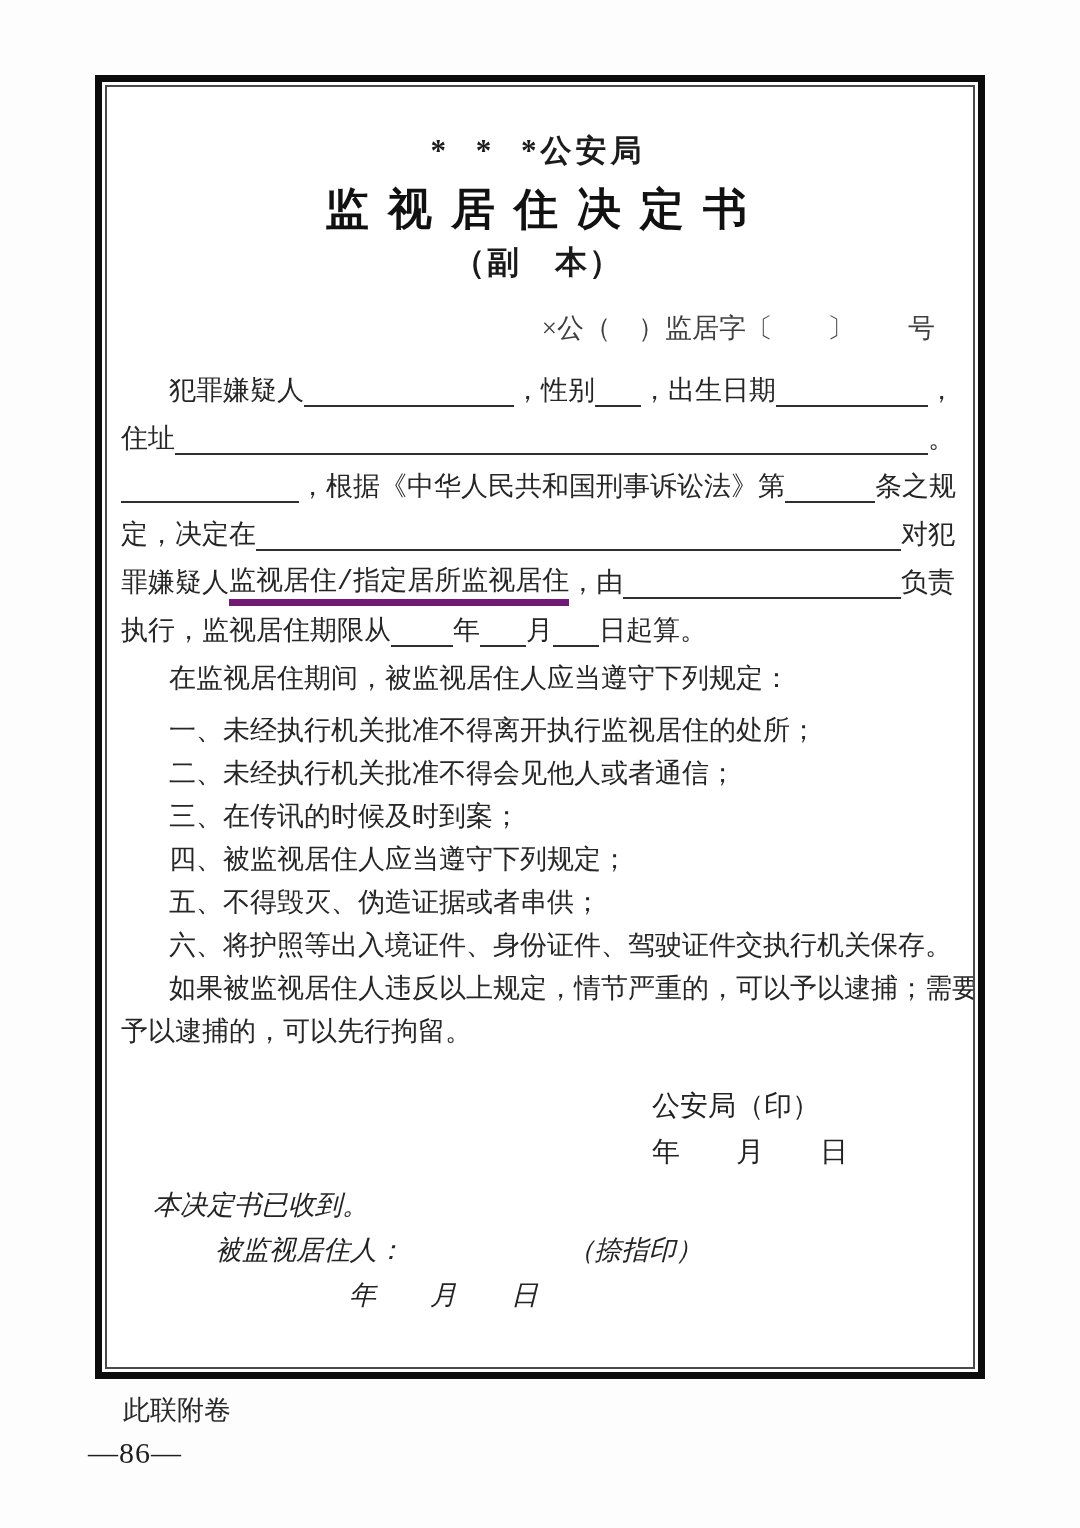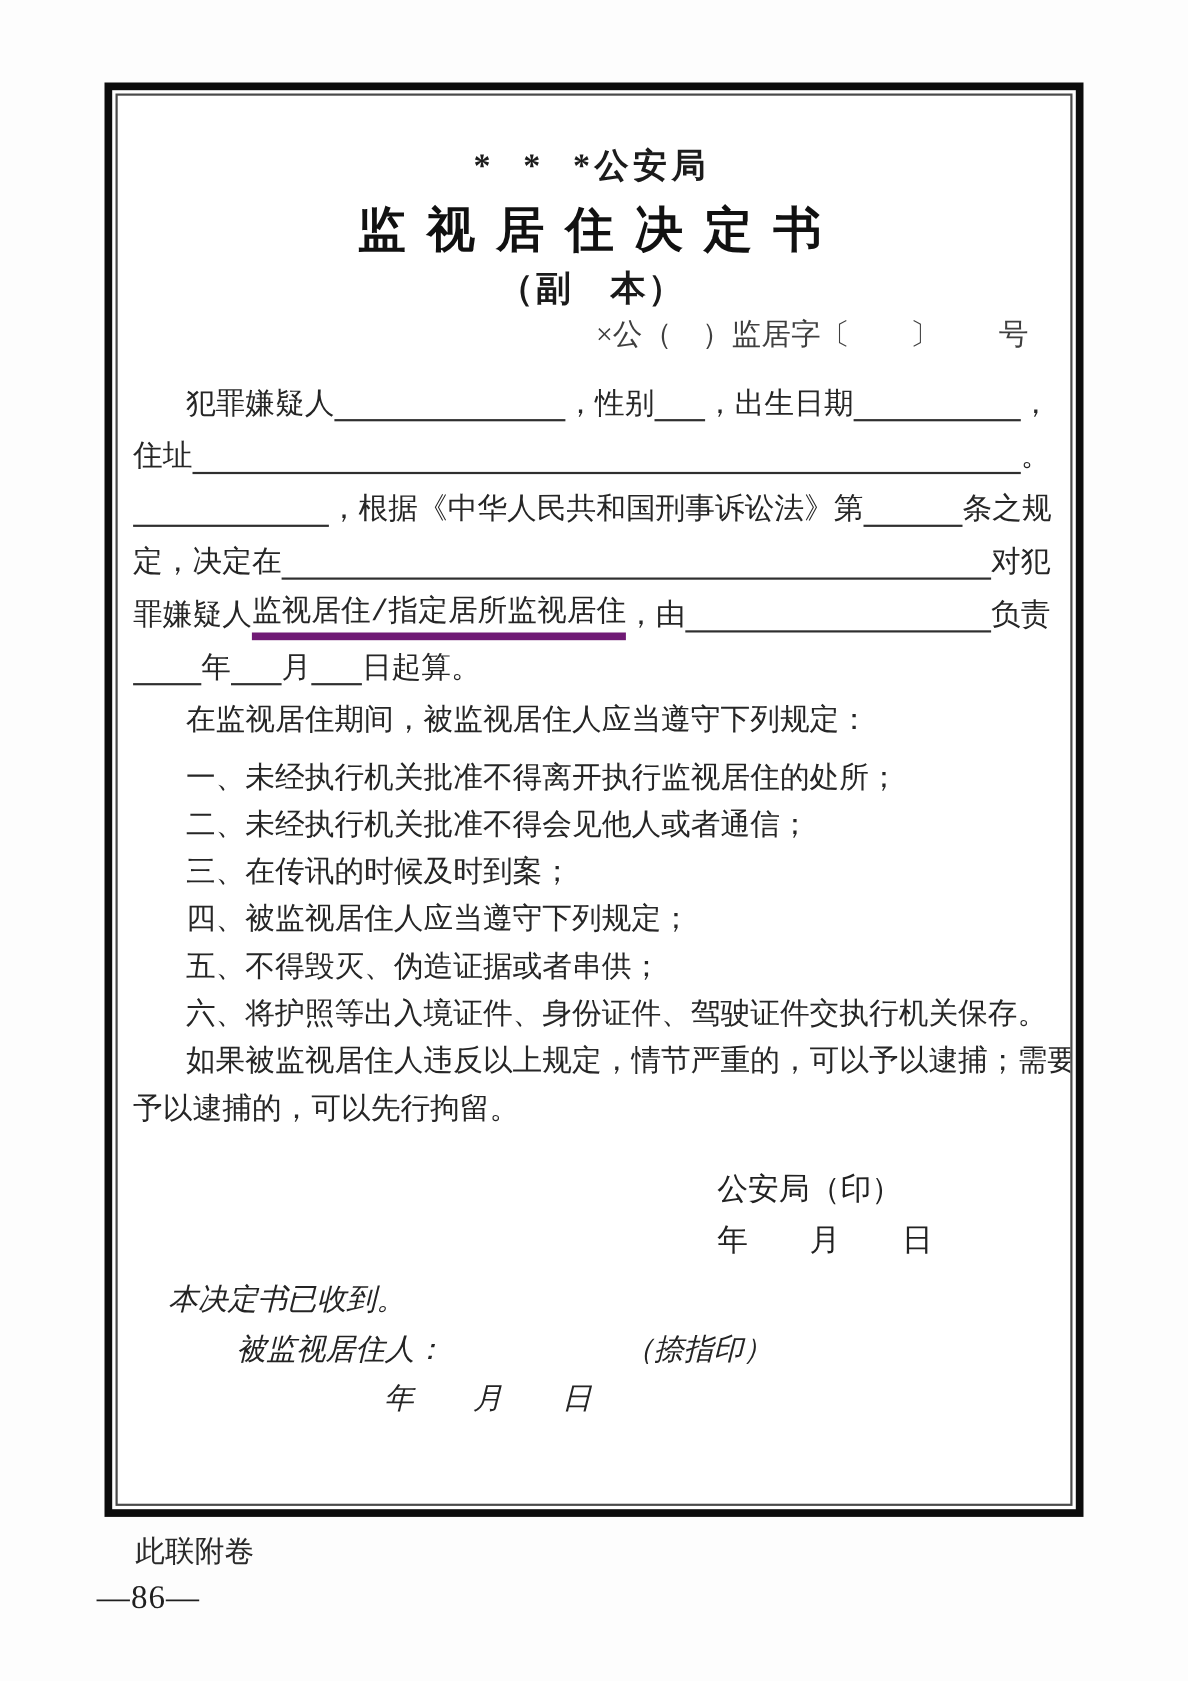--- a/index.html
+++ b/index.html
@@ -30,21 +30,21 @@
   .doc-title {
     text-align:center; font-size:44px; font-weight:bold; color:#111;
     letter-spacing:4px; height:58px; line-height:58px; margin-top:8px; white-space:nowrap;
   }
   .copy-label {
     text-align:center; font-size:32px; font-weight:bold; color:#1a1a1a;
     height:46px; line-height:46px; letter-spacing:2px;
   }
   .case-line {
     text-align:right; padding-right:20px; font-size:27px; color:#3f3f3f;
-    height:38px; line-height:38px; white-space:nowrap;
+    margin-top:24px; height:38px; line-height:38px; white-space:nowrap;
   }
 
   .doc-body { margin-top:26px; font-size:27px; color:#262626; }
   .bline { display:flex; align-items:flex-start; height:48px; }
   .bline span { white-space:nowrap; line-height:34px; }
   .blank { border-bottom:2px solid #2f2f2f; height:34px; flex:0 0 auto; }
   .grow { flex:1 1 auto; }
   .ind { padding-left:48px; }
   .u-phrase { border-bottom:7px solid #701a75;font-family:Liberation Mono, monospace; }
 
@@ -109,20 +109,21 @@
 
         <div class="bline">
           <span>罪嫌疑人</span>
           <span class="u-phrase">监视居住/指定居所监视居住</span>
           <span>，由</span>
           <span class="blank grow"></span>
           <span>负责</span>
         </div>
 
         <div class="bline">
+          <span>执行，监视居住期限从</span>
           <span class="blank" style="width:62px"></span>
           <span>年</span>
           <span class="blank" style="width:46px"></span>
           <span>月</span>
           <span class="blank" style="width:46px"></span>
           <span>日起算。</span>
         </div>
 
         <div class="bline ind">
           <span>在监视居住期间，被监视居住人应当遵守下列规定：</span>

